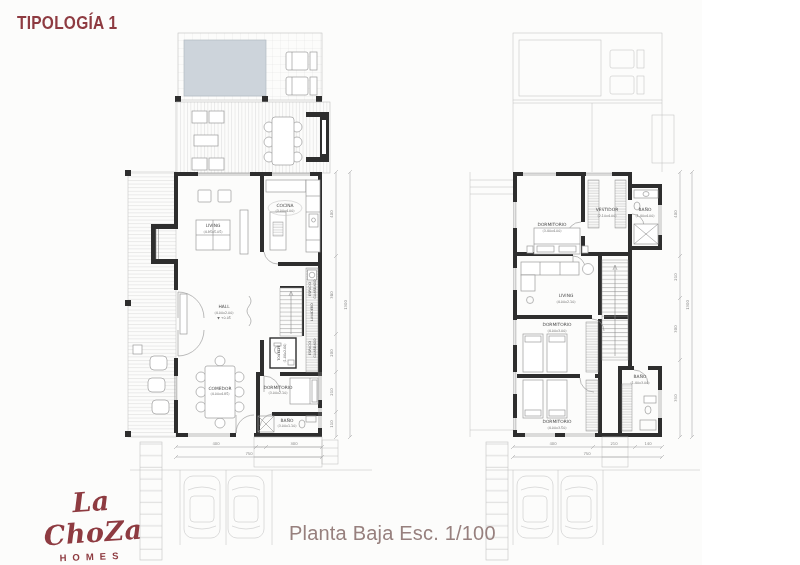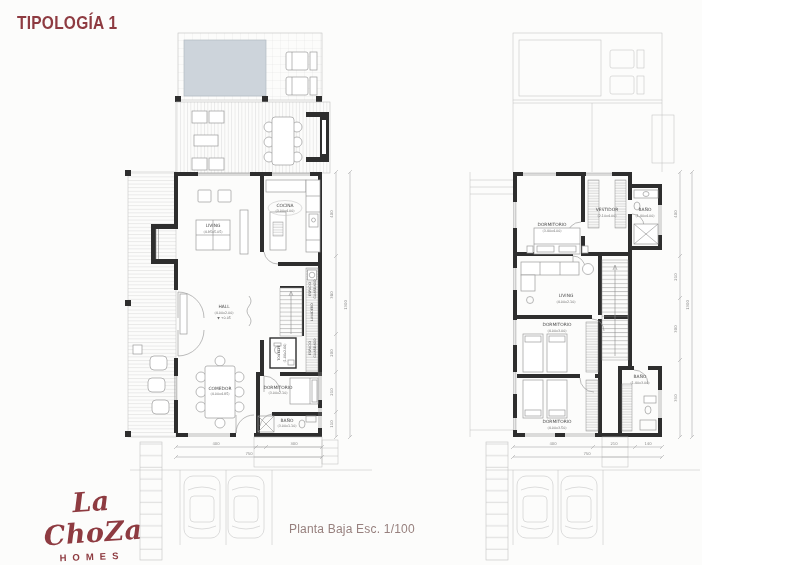--- a/index.html
+++ b/index.html
@@ -1,20 +1,20 @@
 <!DOCTYPE html>
 <html><head>
 <meta charset="utf-8">
 <style>
   html,body{margin:0;padding:0}
   .stage{position:relative;width:702px;height:565px;background:#fcfcfb;overflow:hidden;
          font-family:"Liberation Sans",sans-serif}
   .title{position:absolute;left:17px;top:13px;font-size:18px;font-weight:700;color:#8e3b41;
          transform:scaleX(.86);transform-origin:left center;letter-spacing:.3px;white-space:nowrap}
-  .caption{position:absolute;font-size:12px;color:#97807e;letter-spacing:.2px;white-space:nowrap}
+  .caption{position:absolute;font-size:20px;color:#97807e;letter-spacing:.2px;white-space:nowrap}
   .caption.baja{left:289px;top:522px}
   .caption.alta{left:643px;top:526px}
   .logo{position:absolute;left:22px;top:486px;width:140px;text-align:center;color:#8e3b41}
   .logo-script{font-family:"DejaVu Serif",serif;font-style:italic;font-weight:700;font-size:27px;
                transform:rotate(-4deg);letter-spacing:.5px}
   .logo-homes{font-size:9.5px;letter-spacing:6px;margin-top:3px;font-weight:600;transform:rotate(-2deg)}
   .plansvg{position:absolute;left:0;top:0}
   .w{fill:#2e2e2e;stroke:none}
   .thin{stroke:#8f8f8f;stroke-width:.6;fill:none}
   .lt{stroke:#c2c2c2;stroke-width:.55;fill:none}

